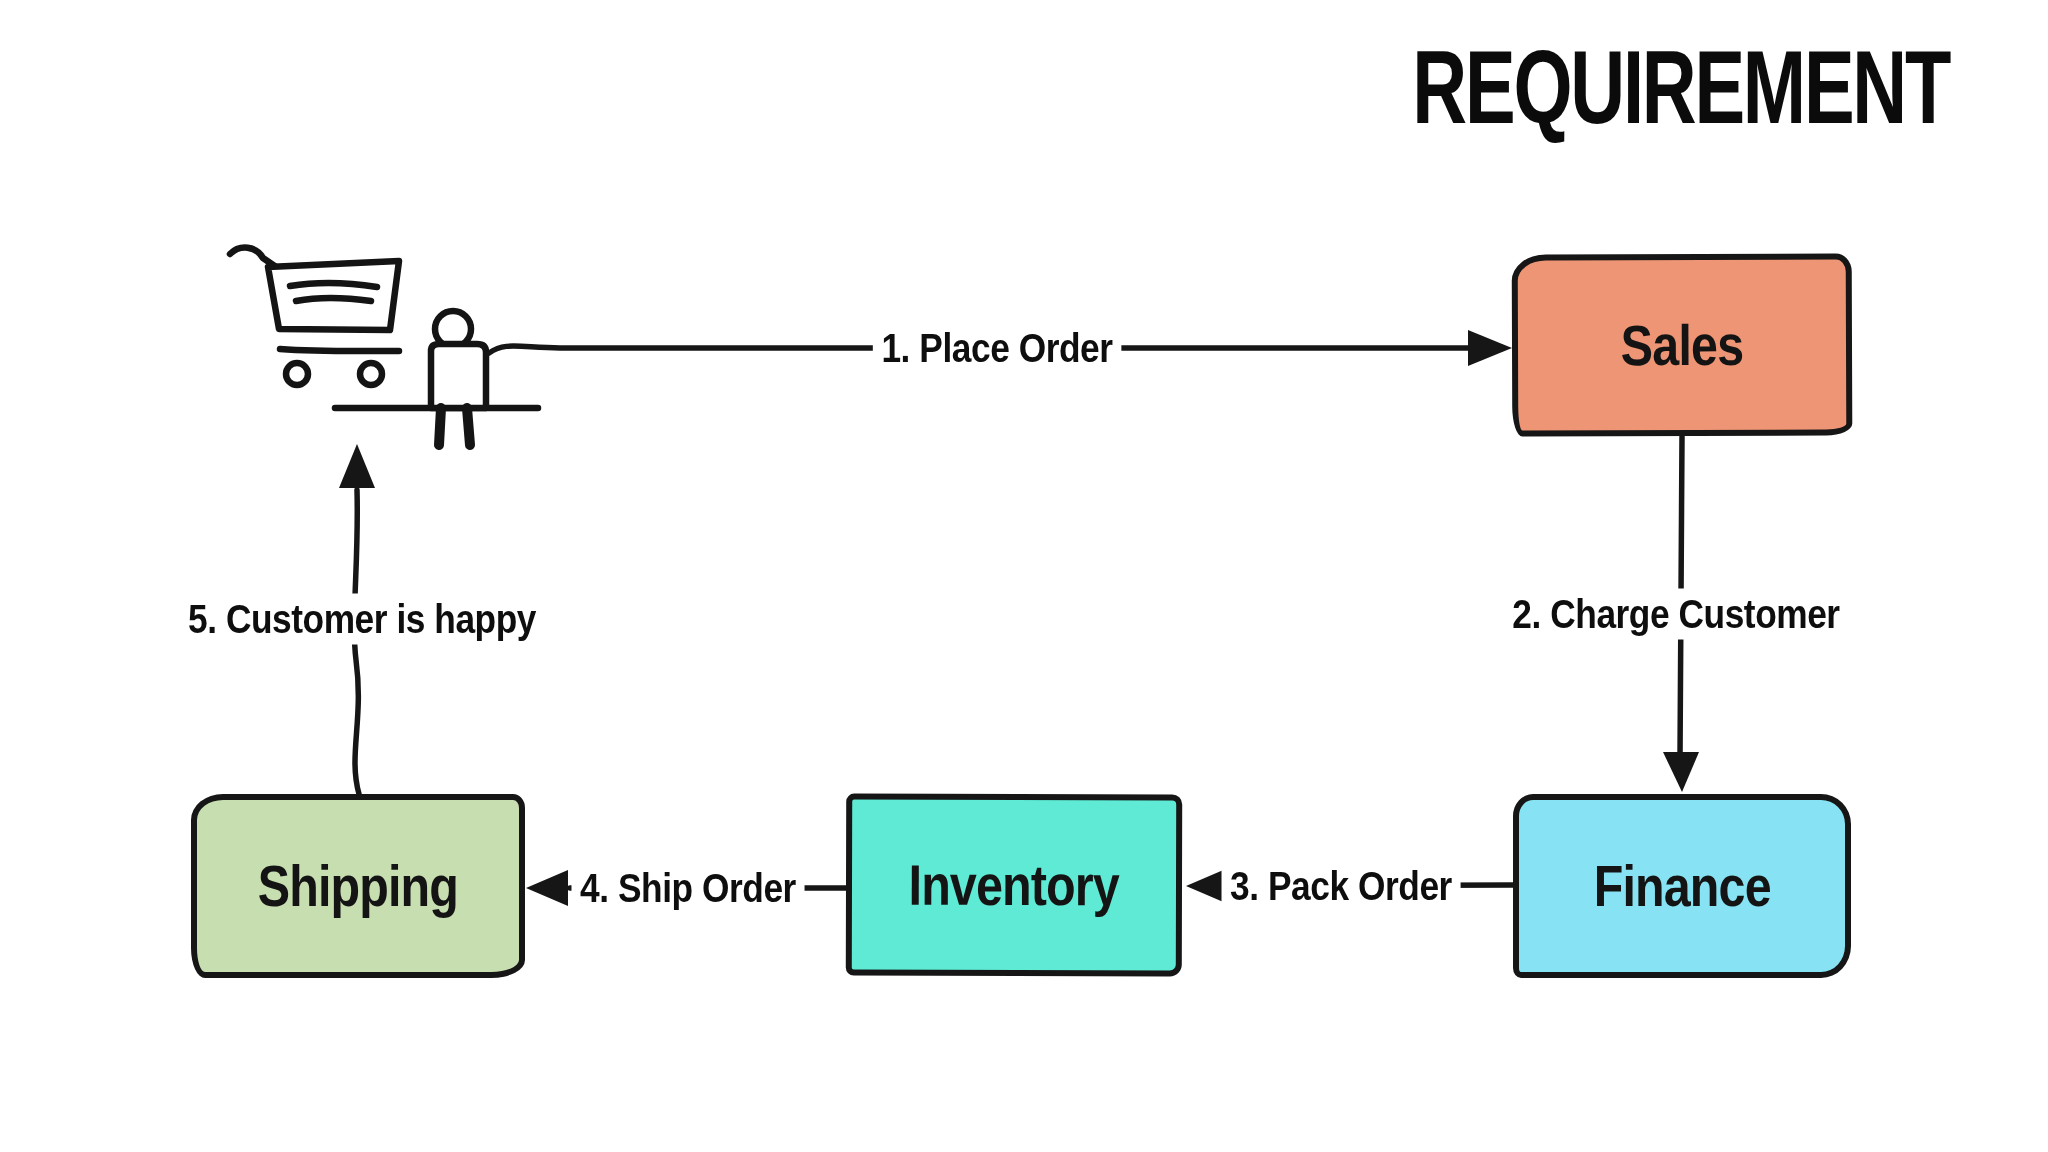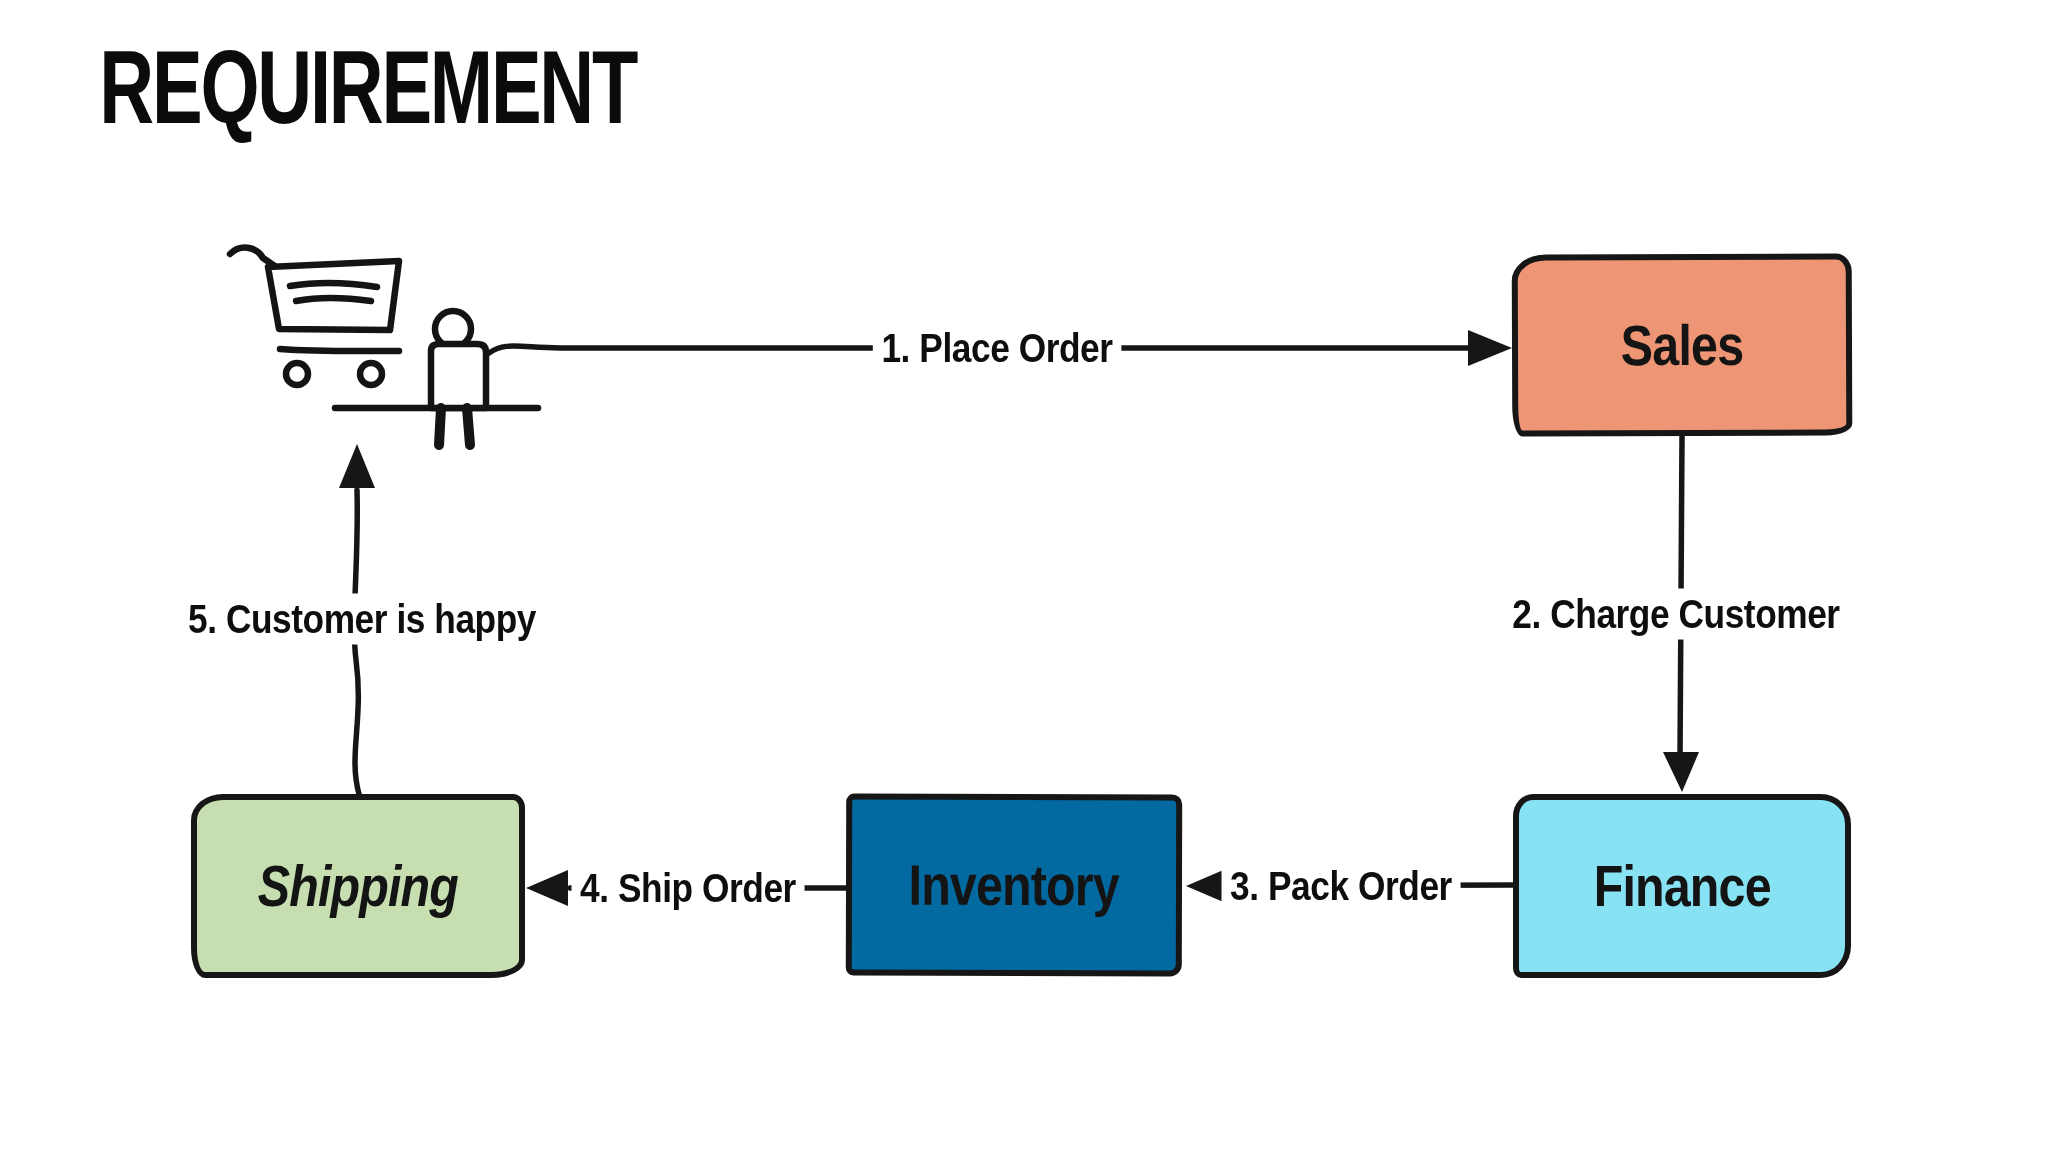--- a/index.html
+++ b/index.html
@@ -1,21 +1,21 @@
 <!DOCTYPE html>
 <html><head>
 <meta charset="utf-8">
 <style>
   html,body{margin:0;padding:0;background:#ffffff;}
   .stage{
     position:relative;width:2048px;height:1152px;background:#ffffff;overflow:hidden;
     font-family:"Liberation Sans","DejaVu Sans",sans-serif;color:#141414;
   }
   
-  .title{position:absolute;top:28px;left:0;width:100%;text-align:left;z-index:3;}
+  .title{position:absolute;top:28px;left:0;width:100%;text-align:right;z-index:3;}
   .title span{
     display:inline-block;font-size:104px;font-weight:bold;letter-spacing:-3px;
     transform:scaleX(0.73);transform-origin:center;color:#0b0b0b;white-space:nowrap;
   }
   
   .wires{position:absolute;left:0;top:0;width:2048px;height:1152px;z-index:1;}
   .wires path.line{fill:none;stroke:#161616;stroke-width:5.5;stroke-linecap:round;}
   .wires .sketch{fill:none;stroke:#141414;stroke-width:6.5;stroke-linecap:round;stroke-linejoin:round;}
   .wires .sketch-fill{fill:#ffffff;stroke:#141414;stroke-width:6.5;stroke-linejoin:round;}
   .wires .leg{fill:none;stroke:#141414;stroke-width:10;stroke-linecap:round;}
@@ -25,21 +25,21 @@
     position:absolute;z-index:2;box-sizing:border-box;border:6px solid #161616;
     display:flex;align-items:center;justify-content:center;
   }
   .node span{
     display:inline-block;font-size:57px;font-weight:bold;letter-spacing:-1px;
     transform:scaleX(0.85);white-space:nowrap;color:#141414;
   }
   .node-sales   {left:1512px;top:254px;width:340px;height:182px;border-radius:34px 16px 26px 10px / 26px 18px 12px 30px;transform:rotate(-0.2deg);}
   .node-finance {left:1513px;top:794px;width:338px;height:184px;border-radius:20px 30px 30px 8px / 22px 30px 32px 10px;align-items:center;}
   .node-inventory{left:846px;top:794px;width:336px;height:182px;border-radius:8px 10px 12px 8px;transform:rotate(0.15deg);}
-  .node-shipping{left:191px;top:794px;width:334px;height:184px;border-radius:32px 12px 34px 14px / 26px 14px 18px 30px;font-style:italic;}
+  .node-shipping{left:191px;top:794px;width:334px;height:184px;border-radius:32px 12px 34px 14px / 26px 14px 18px 30px;}
   
   .edge-label{
     position:absolute;z-index:2;background:#ffffff;padding:2px 10px;white-space:nowrap;
     font-size:41px;font-weight:bold;letter-spacing:-0.5px;color:#0e0e0e;
     transform:translate(-50%,-50%) scaleX(0.86);
   }
   .el-1{left:997px;top:348px;}
   .el-2{left:1676px;top:614px;}
   .el-3{left:1341px;top:886px;}
   .el-4{left:688px;top:888px;}
@@ -96,21 +96,21 @@
       <polygon points="357,444 339,488 375,488"></polygon>
     </g>
   </svg>
 
   <div class="node node-sales" style="background-color: rgb(237, 149, 116);">
     <span>Sales</span>
   </div>
   <div class="node node-finance" style="background-color: rgb(135, 227, 243);">
     <span>Finance</span>
   </div>
-  <div class="node node-inventory" style="background-color: #0369a1;">
+  <div class="node node-inventory" style="background-color: #5eead4;">
     <span>Inventory</span>
   </div>
   <div class="node node-shipping" style="background-color: rgb(199, 222, 176);">
     <span>Shipping</span>
   </div>
 
   <div class="edge-label el-1">1. Place Order</div>
   <div class="edge-label el-2">2. Charge Customer</div>
   <div class="edge-label el-3">3. Pack Order</div>
   <div class="edge-label el-4">4. Ship Order</div>

